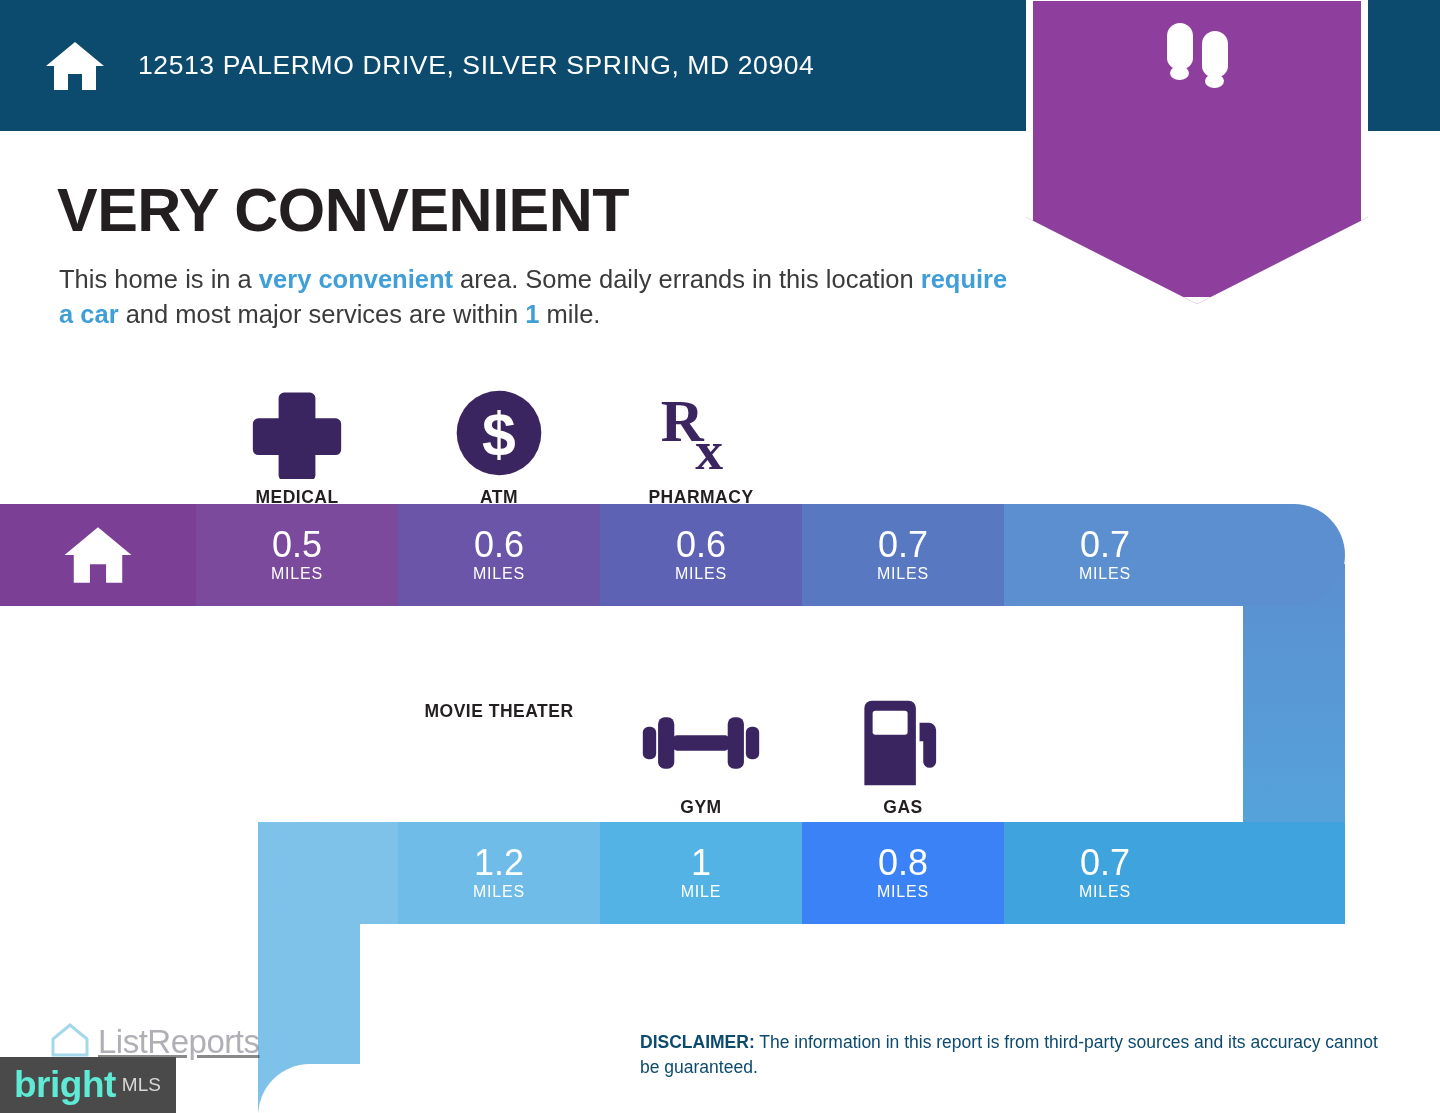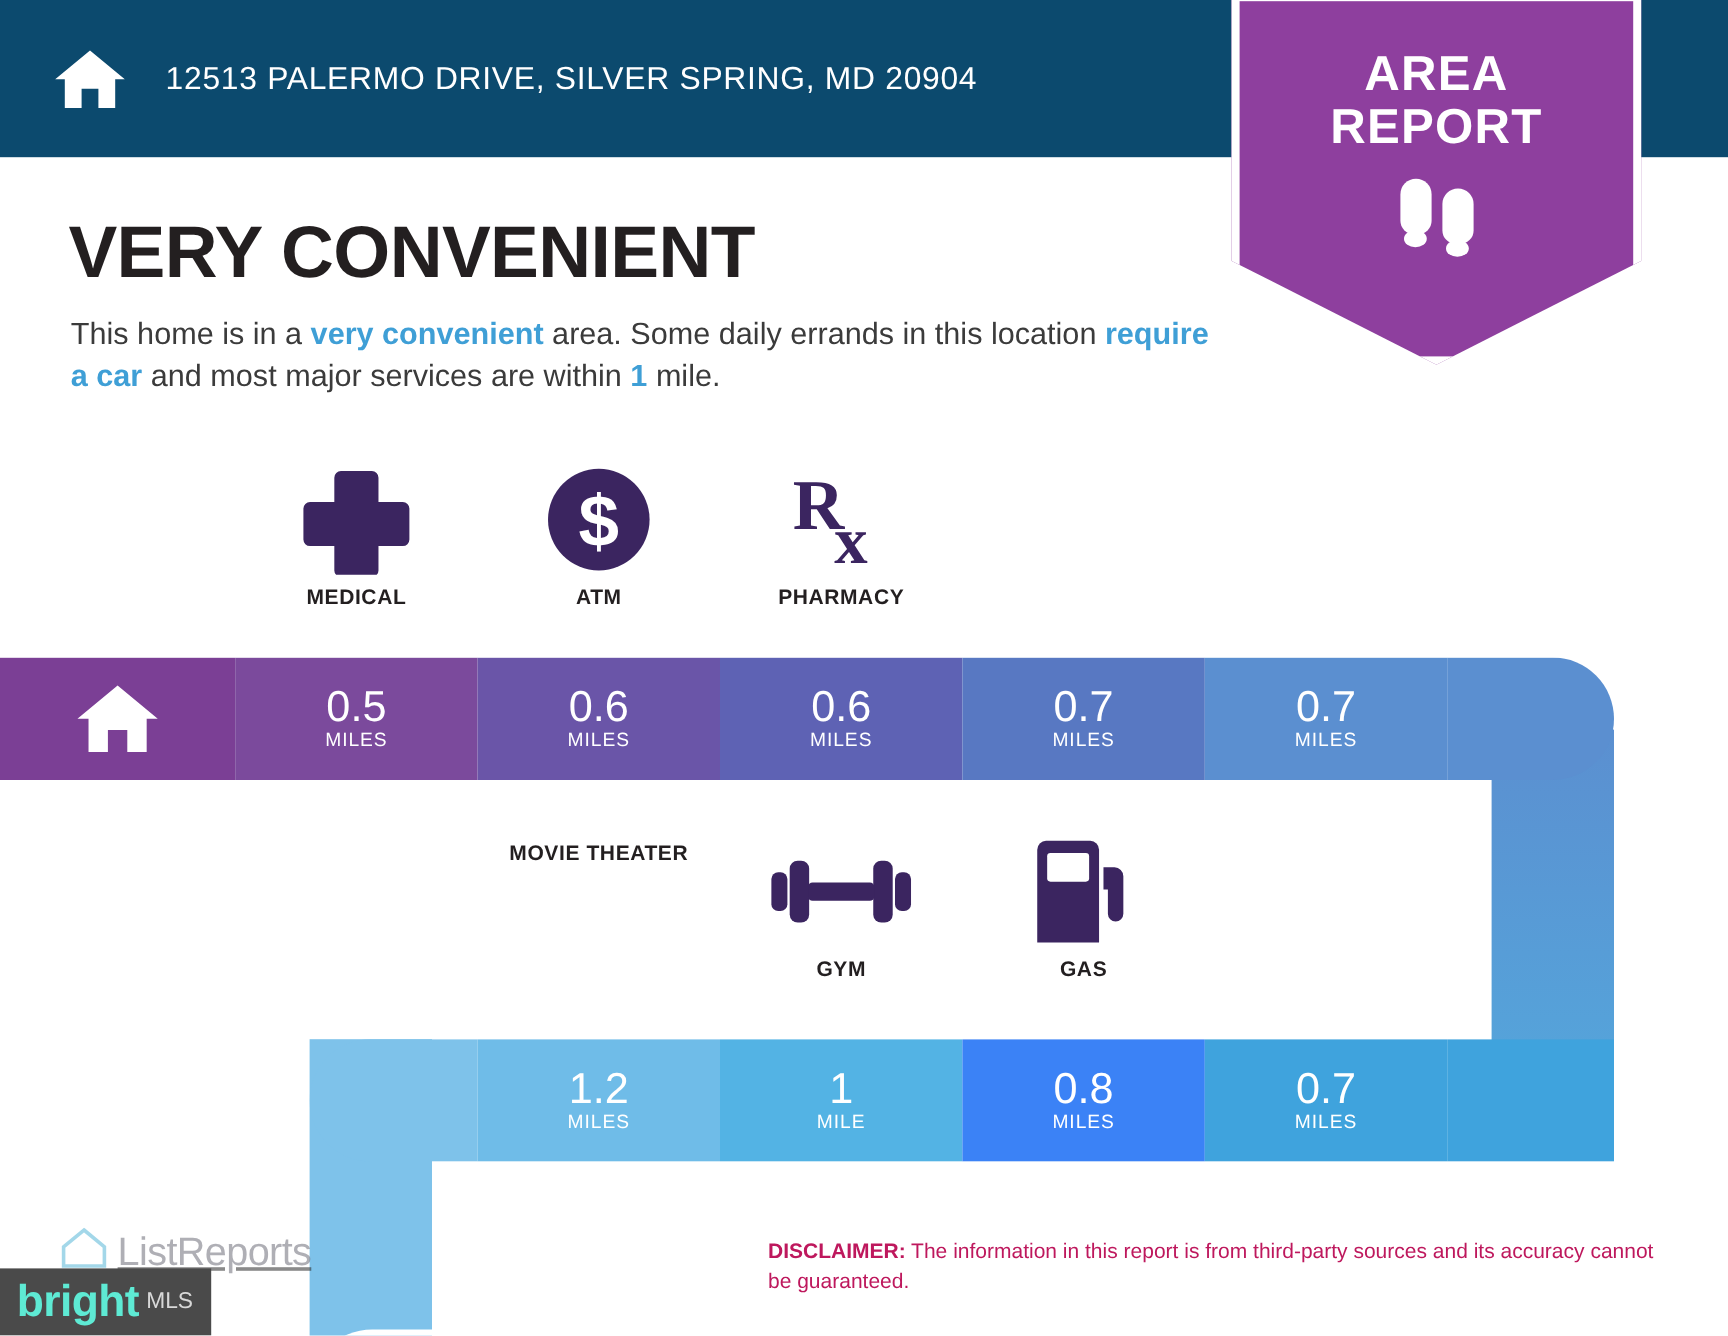--- a/index.html
+++ b/index.html
@@ -77,21 +77,21 @@
     width:202px;display:flex;flex-direction:column;align-items:center;
     justify-content:flex-start;
   }
   .iconbox{height:96px;display:flex;align-items:center;justify-content:center;}
   .iconlabel{
     font-size:17.5px;font-weight:bold;letter-spacing:0.5px;color:#231f20;
     margin-top:6px;text-align:center;
   }
 
   
-  .track{position:absolute;left:0;top:548px;width:1440px;height:420px;}
+  .track{position:absolute;left:0;top:504px;width:1440px;height:420px;}
 
   .bar1{
     position:absolute;left:0;top:0;width:1345px;height:102px;
     border-top-right-radius:52px;border-bottom-right-radius:52px;
     overflow:hidden;display:flex;
   }
   .bar2{
     position:absolute;left:258px;top:318px;width:1087px;height:102px;
     border-top-left-radius:52px;border-bottom-left-radius:52px;
     overflow:hidden;display:flex;
@@ -130,43 +130,39 @@
   }
   .brightmls{
     position:absolute;left:0;top:1057px;width:176px;height:56px;
     background:#4a4a4a;display:flex;align-items:center;padding-left:14px;
     box-sizing:border-box;
   }
   .bright-text{color:#5eead4;font-size:37px;font-weight:bold;letter-spacing:-0.5px;}
   .mls-text{color:#d8d8d8;font-size:19px;margin-left:6px;}
   .disclaimer{
     position:absolute;left:640px;top:1030px;width:760px;
-    font-size:17.5px;line-height:25px;color:#be185d;
+    font-size:17.5px;line-height:25px;color:#0c4a6e;
   }
   .disclaimer b{font-weight:bold;}
 </style>
 </head>
 <body>
 
 <div class="header">
   <div class="header-inner">
     <span class="home-icon">
       <svg viewBox="0 0 62 52" width="62" height="52" aria-hidden="true">
         <path d="M31 2 L60 26 L52 26 L52 50 L38 50 L38 34 L24 34 L24 50 L10 50 L10 26 L2 26 Z" fill="#ffffff"></path>
       </svg>
     </span>
     <span class="address">12513 PALERMO DRIVE, SILVER SPRING, MD 20904</span>
   </div>
 </div>
 
 <div class="badge">
-  <div class="badge-text">
-    <div>AREA</div>
-    <div>REPORT</div>
-  </div>
   <div class="feet">
     <div class="foot"></div>
     <div class="foot right"></div>
   </div>
 </div>
 
 <div class="title">VERY CONVENIENT</div>
 <div class="subtitle">
   <span>This home is in a </span><span class="hl">very convenient</span><span> area. Some daily errands in this location </span><span class="hl">require a car</span><span> and most major services are within </span><span class="hl">1</span><span> mile.</span>
 </div>

